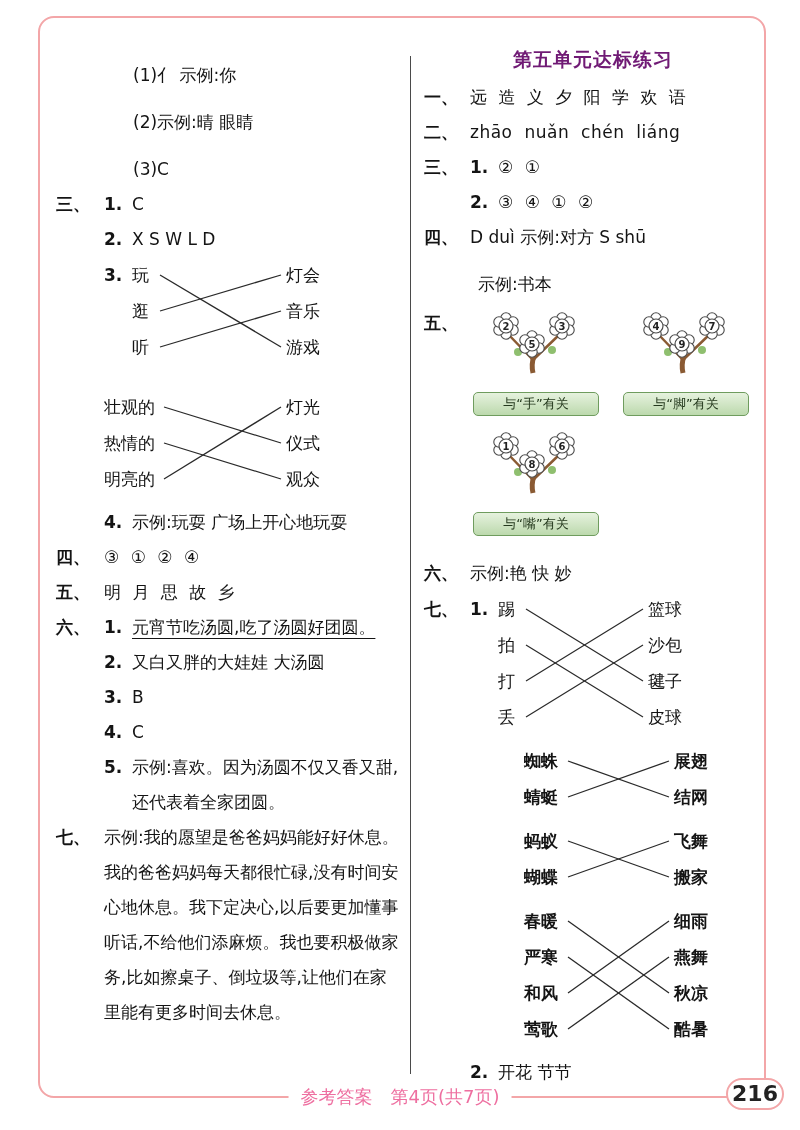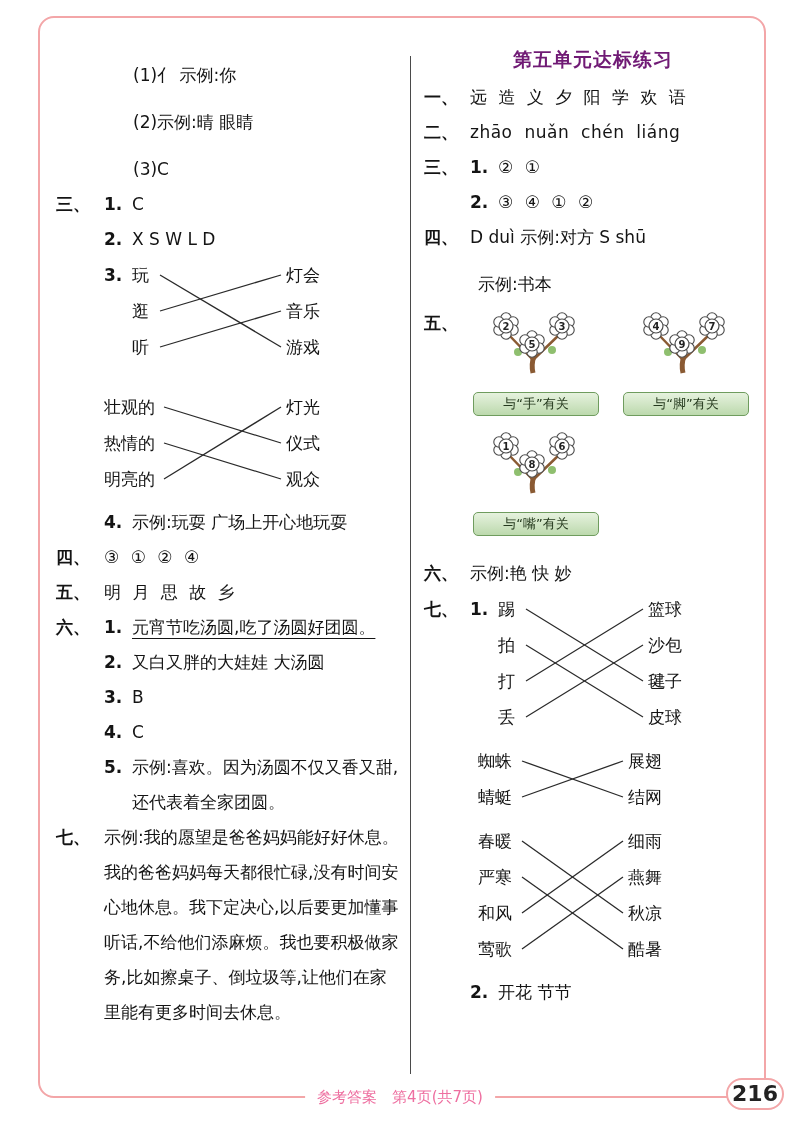--- a/index.html
+++ b/index.html
@@ -14,39 +14,39 @@
   .line{line-height:35px;min-height:35px;margin-top:12px;}
   .flexrow{display:flex;align-items:flex-start;line-height:35px;}
   .mrow{line-height:36px;}
   .qnum{font-weight:bold;width:48px;flex:0 0 auto;}
   .col-right .qnum{width:46px;}
   .itemnum{font-weight:bold;width:28px;flex:0 0 auto;}
   .sub{margin-left:77px;}
   .ml46{margin-left:46px;}
   .ml48{margin-left:48px;}
   .ml54{margin-left:54px;}
-  .ml74{margin-left:54px;}
+  .ml74{margin-left:100px;font-weight:bold;}
   .mt8{margin-top:8px;}
   .mt12{margin-top:24px;}
   .para{flex:1;line-height:35px;}
   .underline{text-decoration:underline;text-underline-offset:5px;}
   .spaced{letter-spacing:3px;}
   .pinyin{letter-spacing:.5px;word-spacing:6px;}
   .rtitle{color:#701a75;font-weight:bold;font-size:19px;text-align:center;line-height:34px;letter-spacing:1px;margin-bottom:4px;}
   .match{display:flex;align-items:flex-start;}
   .match-col{flex:0 0 auto;}
   .match-item{height:36px;line-height:36px;white-space:nowrap;}
   .match-right{padding-left:3px;}
   .tree-block{margin-top:4px;margin-bottom:6px;}
   .trees{flex:1;padding-top:4px;}
   .tree-row{display:flex;gap:18px;margin-bottom:14px;}
   .tree{width:132px;display:flex;flex-direction:column;align-items:center;}
   .tree-svg text{font-size:10px;font-weight:bold;fill:#222;text-anchor:middle;}
   .banner{width:126px;height:24px;margin-top:18px;background:linear-gradient(180deg,#e6f2de,#bcd9ad);border:1.5px solid #6f9c5e;border-radius:5px;font-size:13px;line-height:21px;text-align:center;color:#24391d;}
-  .footer{position:absolute;left:50%;transform:translateX(-50%);bottom:24px;background:#fff;padding:0 12px;color:#ee6fa0;font-size:15px;white-space:pre;line-height:18px;}
+  .footer{position:absolute;left:50%;transform:translateX(-50%);bottom:24px;background:#fff;padding:0 12px;color:#ee6fa0;font-size:18px;white-space:pre;line-height:18px;}
   .page-pill{position:absolute;right:16px;bottom:20px;width:58px;height:32px;border:2px solid #f3a6a8;border-radius:16px;background:#fff;text-align:center;line-height:28px;font-size:22px;font-weight:bold;color:#222;}
 </style>
 </head>
 <body>
 
 <div class="page">
 
   <svg width="0" height="0" style="position:absolute" aria-hidden="true">
     <defs>
       <g id="flower">
@@ -281,20 +281,36 @@
           </svg>
           <div class="match-col match-right">
             <div class="match-item">展翅</div>
             <div class="match-item">结网</div>
           </div>
         </div>
     </div>
     <div class="ml74 mt8">
       <div class="match">
           <div class="match-col match-left" style="width: 42px;">
+            <div class="match-item">蚂蚁</div>
+            <div class="match-item">蝴蝶</div>
+          </div>
+          <svg width="105" height="72">
+            <line x1="2" y1="18" x2="103" y2="54" stroke="#2a2a2a" stroke-width="1.3"></line>
+            <line x1="2" y1="54" x2="103" y2="18" stroke="#2a2a2a" stroke-width="1.3"></line>
+          </svg>
+          <div class="match-col match-right">
+            <div class="match-item">飞舞</div>
+            <div class="match-item">搬家</div>
+          </div>
+        </div>
+    </div>
+    <div class="ml74 mt8">
+      <div class="match">
+          <div class="match-col match-left" style="width: 42px;">
             <div class="match-item">春暖</div>
             <div class="match-item">严寒</div>
             <div class="match-item">和风</div>
             <div class="match-item">莺歌</div>
           </div>
           <svg width="105" height="144">
             <line x1="2" y1="18" x2="103" y2="90" stroke="#2a2a2a" stroke-width="1.3"></line>
             <line x1="2" y1="54" x2="103" y2="126" stroke="#2a2a2a" stroke-width="1.3"></line>
             <line x1="2" y1="90" x2="103" y2="18" stroke="#2a2a2a" stroke-width="1.3"></line>
             <line x1="2" y1="126" x2="103" y2="54" stroke="#2a2a2a" stroke-width="1.3"></line>

